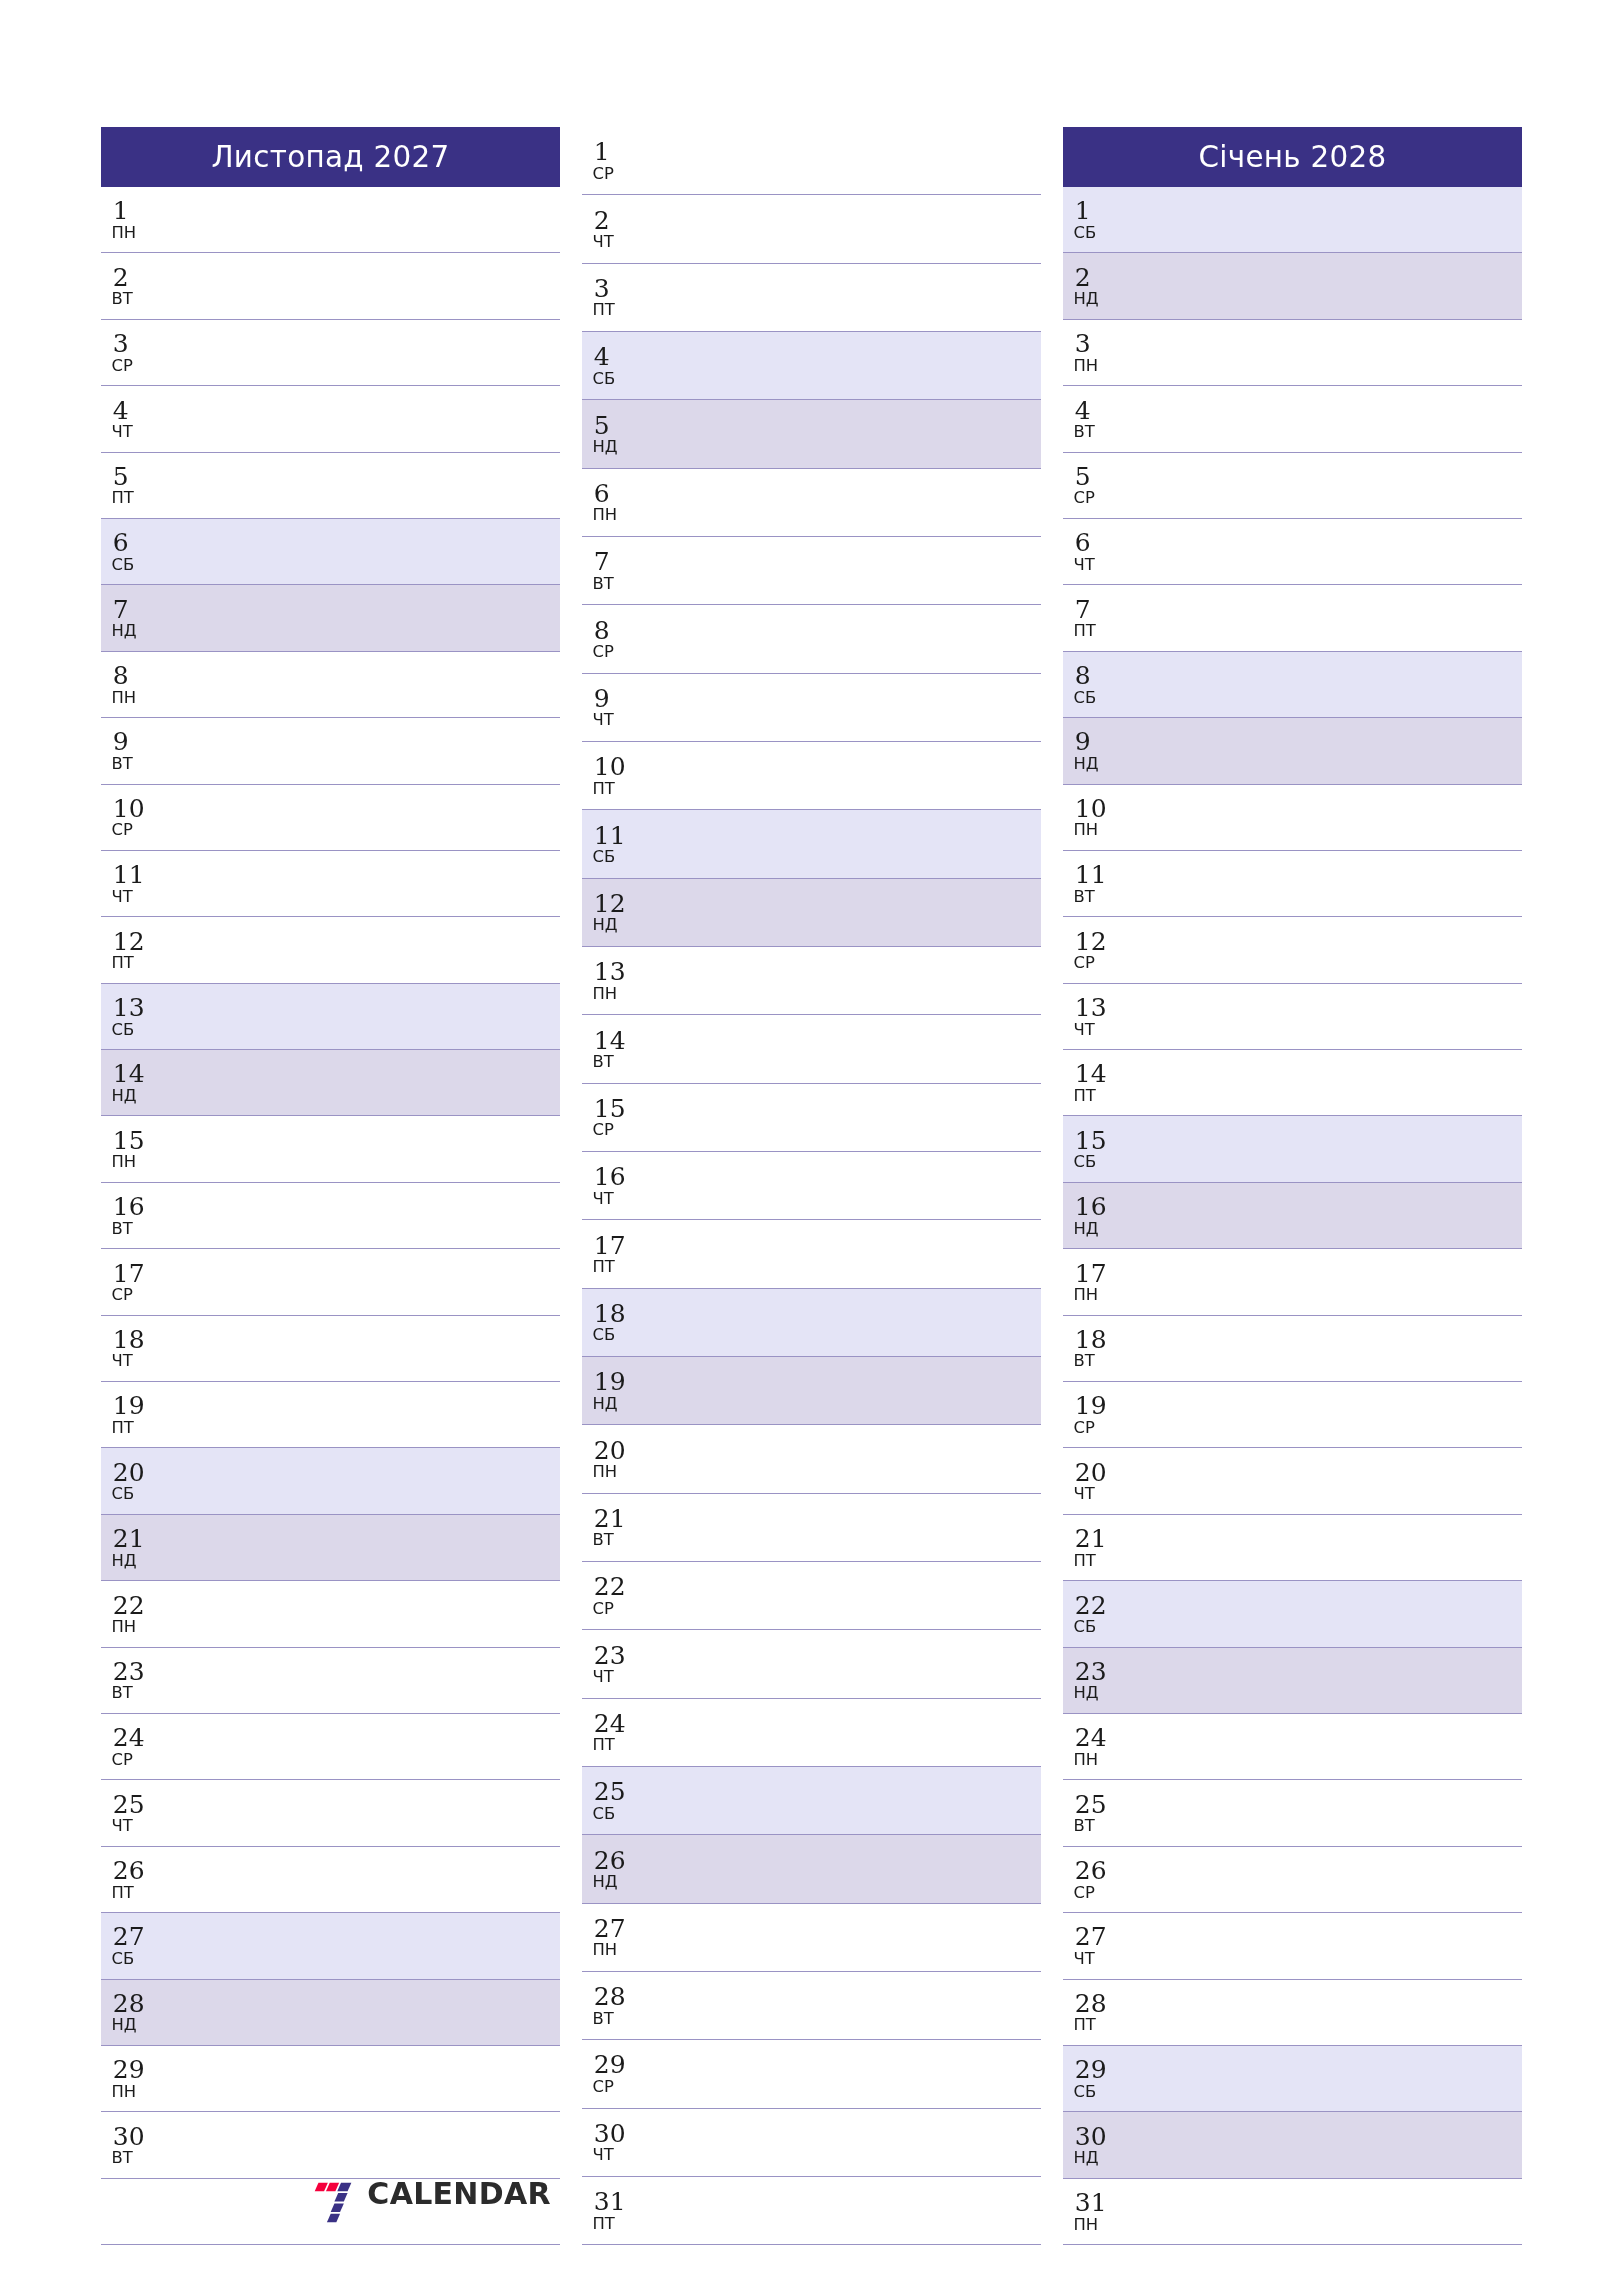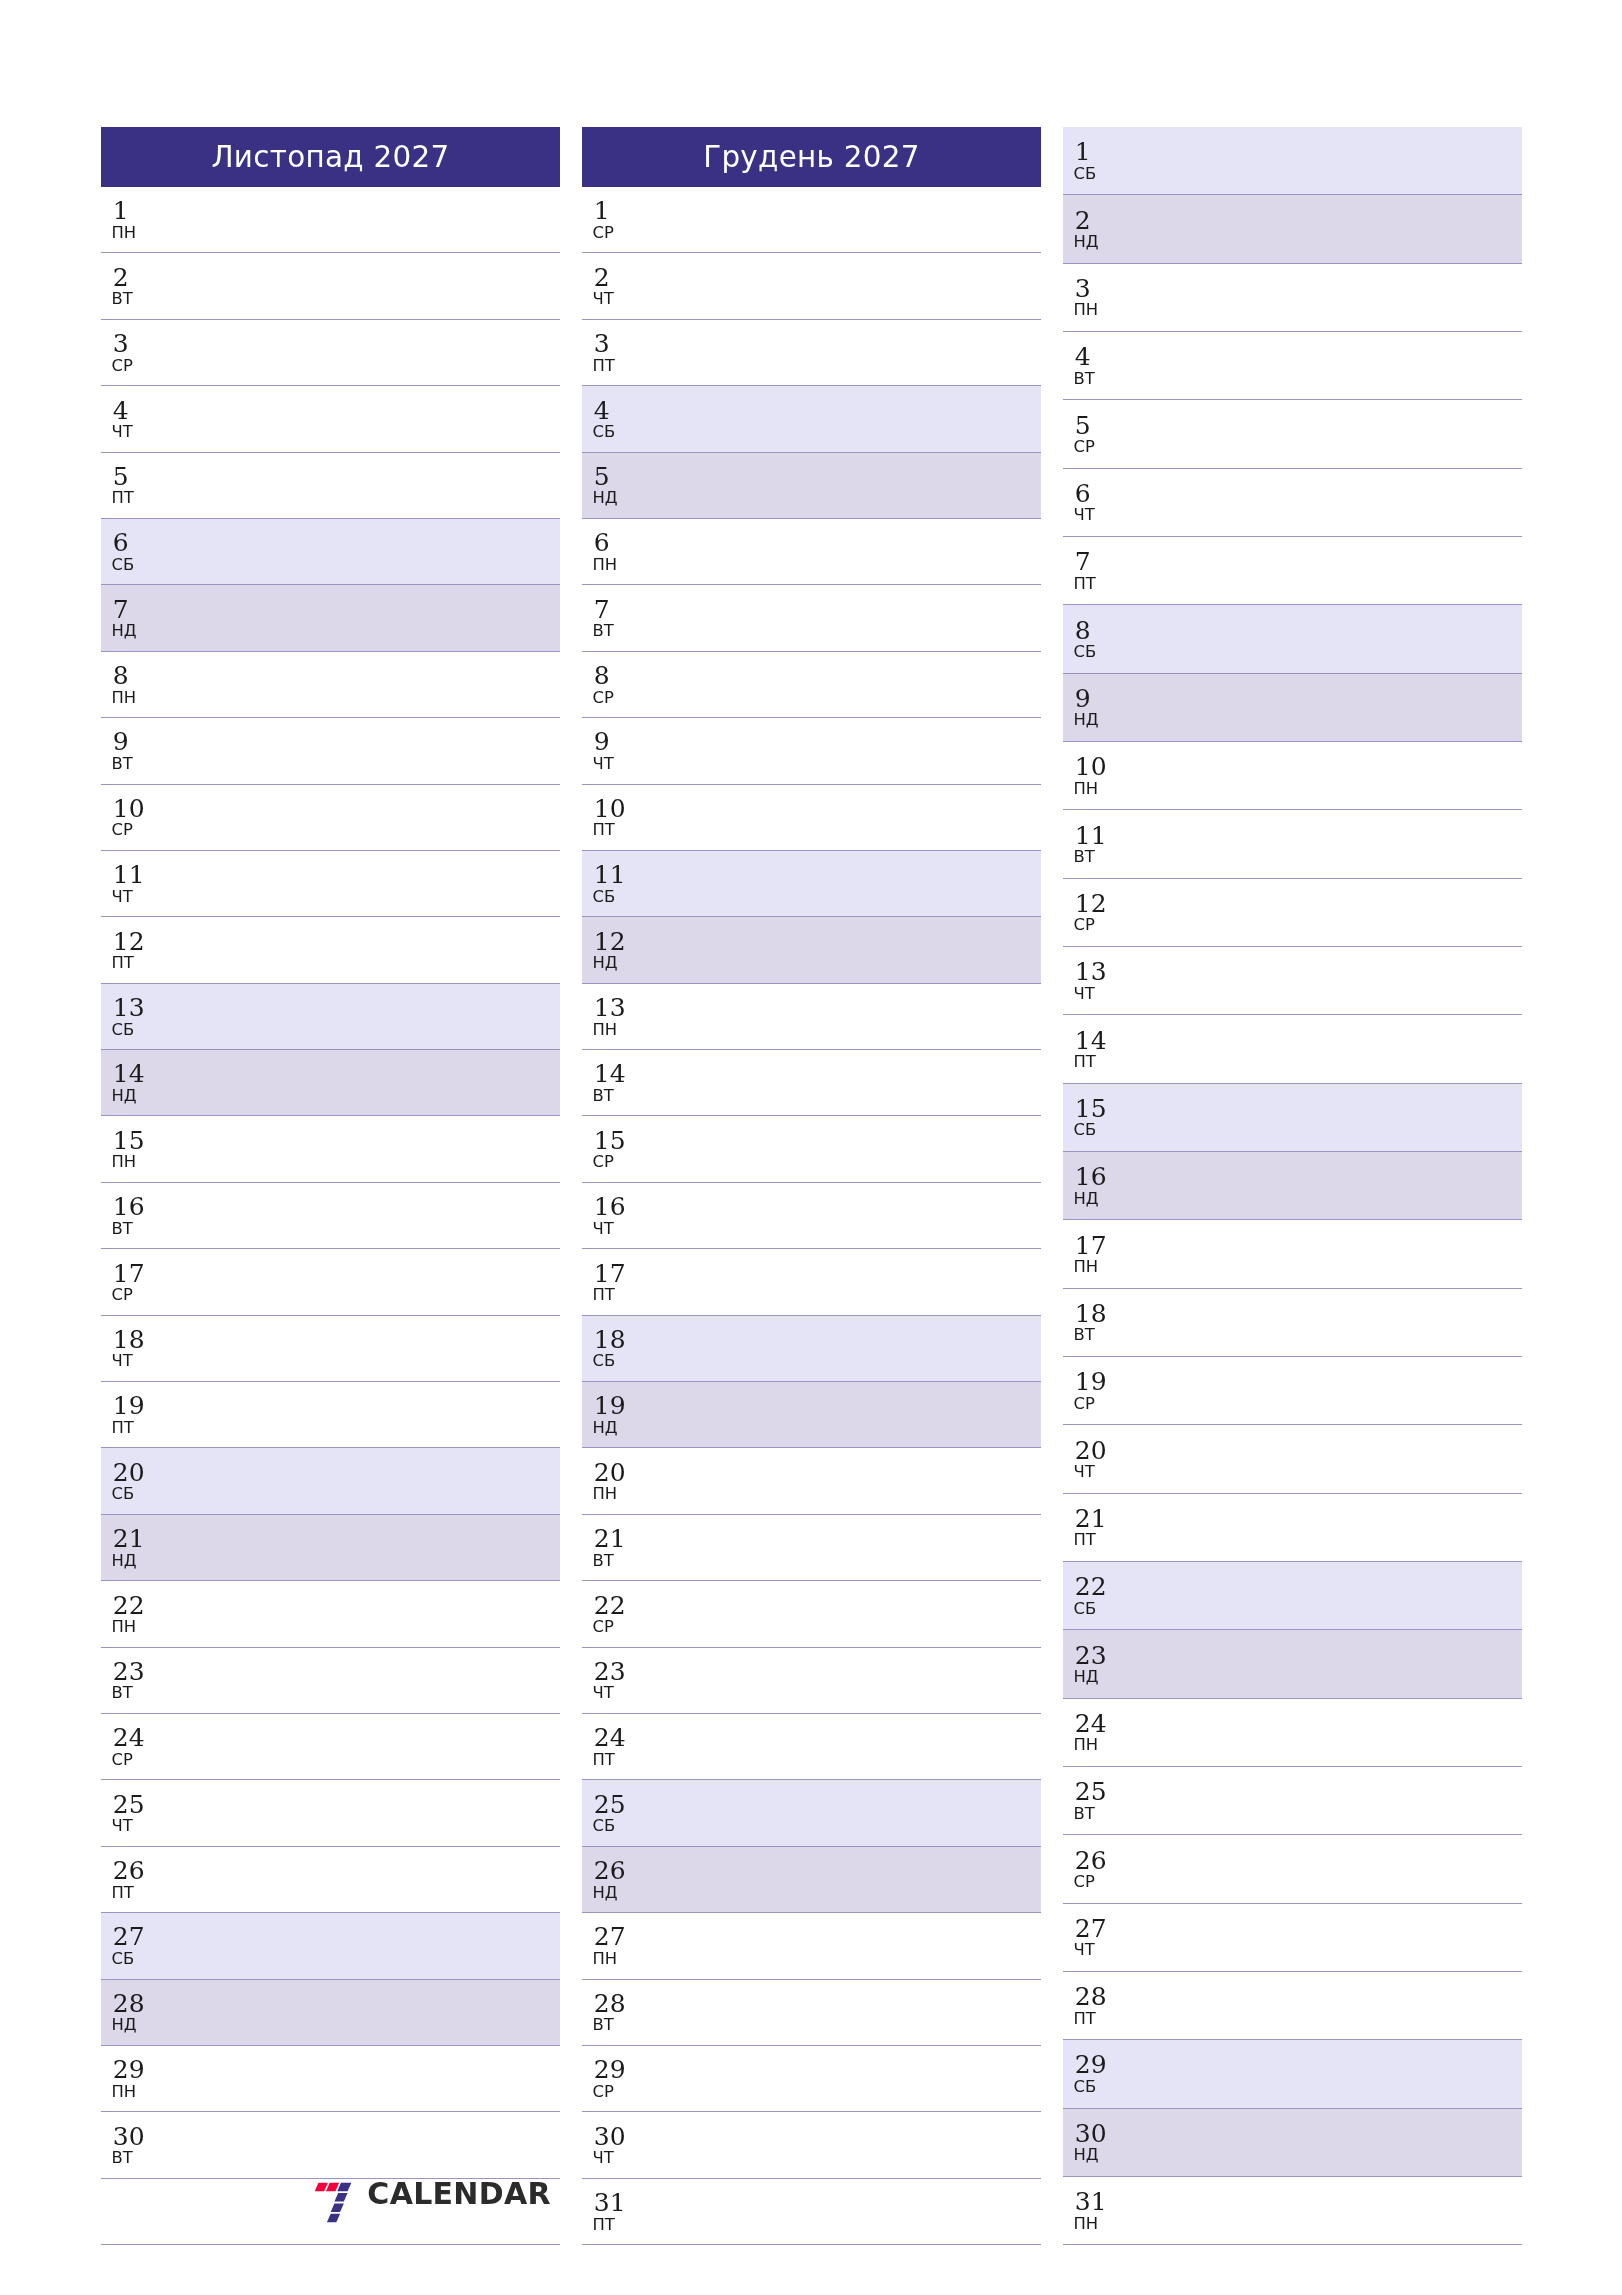--- a/index.html
+++ b/index.html
@@ -250,21 +250,20 @@
     <polygon points="52,52 72,52 64,70 44,70" fill="#3a3185"></polygon>
     <polygon points="44,74 64,74 56,92 36,92" fill="#3a3185"></polygon>
   </g>
 </svg></span>
               <span class="brand-text">CALENDAR</span>
             </div>
           </div>
         </div>
       </div>
       <div class="month-column">
-        <div class="month-header">Грудень 2027</div>
         <div class="days-list">
           <div class="day-row">
             <div class="day-num">1</div>
             <div class="day-wd">СР</div>
           </div>
           <div class="day-row">
             <div class="day-num">2</div>
             <div class="day-wd">ЧТ</div>
           </div>
           <div class="day-row">
@@ -379,20 +378,21 @@
             <div class="day-num">30</div>
             <div class="day-wd">ЧТ</div>
           </div>
           <div class="day-row">
             <div class="day-num">31</div>
             <div class="day-wd">ПТ</div>
           </div>
         </div>
       </div>
       <div class="month-column">
+        <div class="month-header">Січень 2028</div>
         <div class="days-list">
           <div class="day-row sat">
             <div class="day-num">1</div>
             <div class="day-wd">СБ</div>
           </div>
           <div class="day-row sun">
             <div class="day-num">2</div>
             <div class="day-wd">НД</div>
           </div>
           <div class="day-row">

